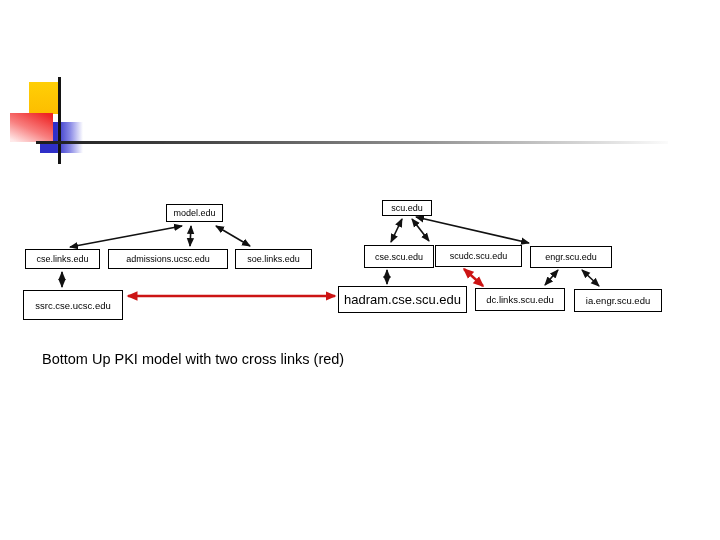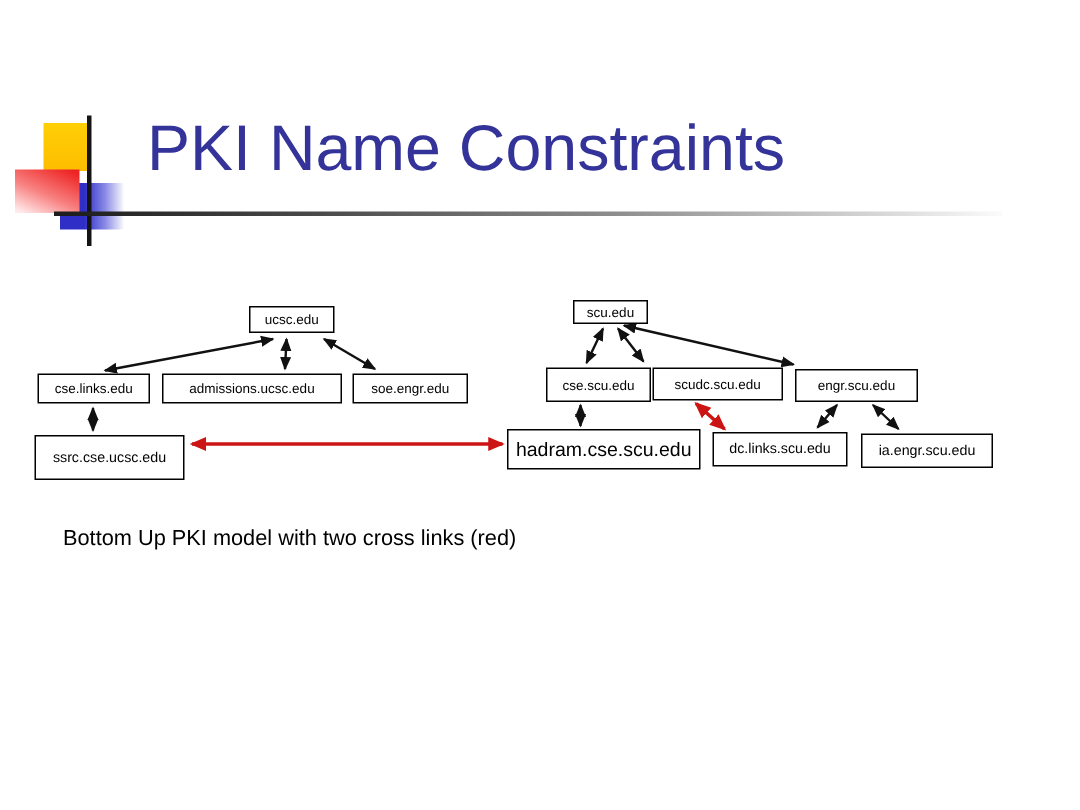--- a/index.html
+++ b/index.html
@@ -46,21 +46,20 @@
 <body>
 
 <div class="slide">
 
   <div class="logo-piece logo-yellow"></div>
   <div class="logo-piece logo-blue"></div>
   <div class="logo-piece logo-red"></div>
   <div class="logo-piece logo-vline"></div>
   <div class="logo-piece logo-hline"></div>
 
-  <div class="title">PKI Name Constraints</div>
 
   <div class="diagram-layer">
     <svg class="edges" width="720" height="540">
       <defs>
         <marker id="ah-black" markerWidth="10" markerHeight="9" refX="8" refY="4.5" orient="auto-start-reverse" markerUnits="userSpaceOnUse">
           <path d="M0,0.8 L9,4.5 L0,8.2 z" fill="#111111"></path>
         </marker>
         <marker id="ah-red" markerWidth="12" markerHeight="11" refX="9.5" refY="5.5" orient="auto-start-reverse" markerUnits="userSpaceOnUse">
           <path d="M0,0.8 L11,5.5 L0,10.2 z" fill="#cc1414"></path>
         </marker>
@@ -74,25 +73,25 @@
           <line x1="412" y1="219" x2="429" y2="241" stroke="#111111" stroke-width="1.6" marker-start="url(#ah-black)" marker-end="url(#ah-black)"></line>
           <line x1="416" y1="217" x2="529" y2="243" stroke="#111111" stroke-width="1.6" marker-start="url(#ah-black)" marker-end="url(#ah-black)"></line>
           <line x1="387" y1="270" x2="387" y2="284" stroke="#111111" stroke-width="1.6" marker-start="url(#ah-black)" marker-end="url(#ah-black)"></line>
           <line x1="558" y1="270" x2="545" y2="285" stroke="#111111" stroke-width="1.6" marker-start="url(#ah-black)" marker-end="url(#ah-black)"></line>
           <line x1="582" y1="270" x2="599" y2="286" stroke="#111111" stroke-width="1.6" marker-start="url(#ah-black)" marker-end="url(#ah-black)"></line>
           <line x1="128" y1="296" x2="335" y2="296" stroke="#cc1414" stroke-width="2.4" marker-start="url(#ah-red)" marker-end="url(#ah-red)"></line>
           <line x1="464" y1="269" x2="483" y2="286" stroke="#cc1414" stroke-width="2.4" marker-start="url(#ah-red)" marker-end="url(#ah-red)"></line>
         </g>
     </svg>
     <div id="node-group">
-        <div class="node" style="left: 166px; top: 204px; width: 57px; height: 18px; font-size: 9px;">ucsc.edu</div>
+        <div class="node" style="left: 166px; top: 204px; width: 57px; height: 18px; font-size: 9px;">model.edu</div>
         <div class="node" style="left: 382px; top: 200px; width: 50px; height: 16px; font-size: 9px;">scu.edu</div>
         <div class="node" style="left: 25px; top: 249px; width: 75px; height: 20px; font-size: 9px;">cse.links.edu</div>
         <div class="node" style="left: 108px; top: 249px; width: 120px; height: 20px; font-size: 9px;">admissions.ucsc.edu</div>
-        <div class="node" style="left: 235px; top: 249px; width: 77px; height: 20px; font-size: 9px;">soe.engr.edu</div>
+        <div class="node" style="left: 235px; top: 249px; width: 77px; height: 20px; font-size: 9px;">soe.links.edu</div>
         <div class="node" style="left: 364px; top: 245px; width: 70px; height: 23px; font-size: 9px;">cse.scu.edu</div>
         <div class="node" style="left: 435px; top: 245px; width: 87px; height: 22px; font-size: 9px;">scudc.scu.edu</div>
         <div class="node" style="left: 530px; top: 246px; width: 82px; height: 22px; font-size: 9px; text-align: center;">engr.scu.edu</div>
         <div class="node" style="left: 23px; top: 290px; width: 100px; height: 30px; font-size: 9.5px;">ssrc.cse.ucsc.edu</div>
         <div class="node" style="left: 338px; top: 286px; width: 129px; height: 27px; font-size: 13px;">hadram.cse.scu.edu</div>
         <div class="node" style="left: 475px; top: 288px; width: 90px; height: 23px; font-size: 9.5px;">dc.links.scu.edu</div>
         <div class="node" style="left: 574px; top: 289px; width: 88px; height: 23px; font-size: 9.5px;">ia.engr.scu.edu</div>
       </div>
   </div>
 

